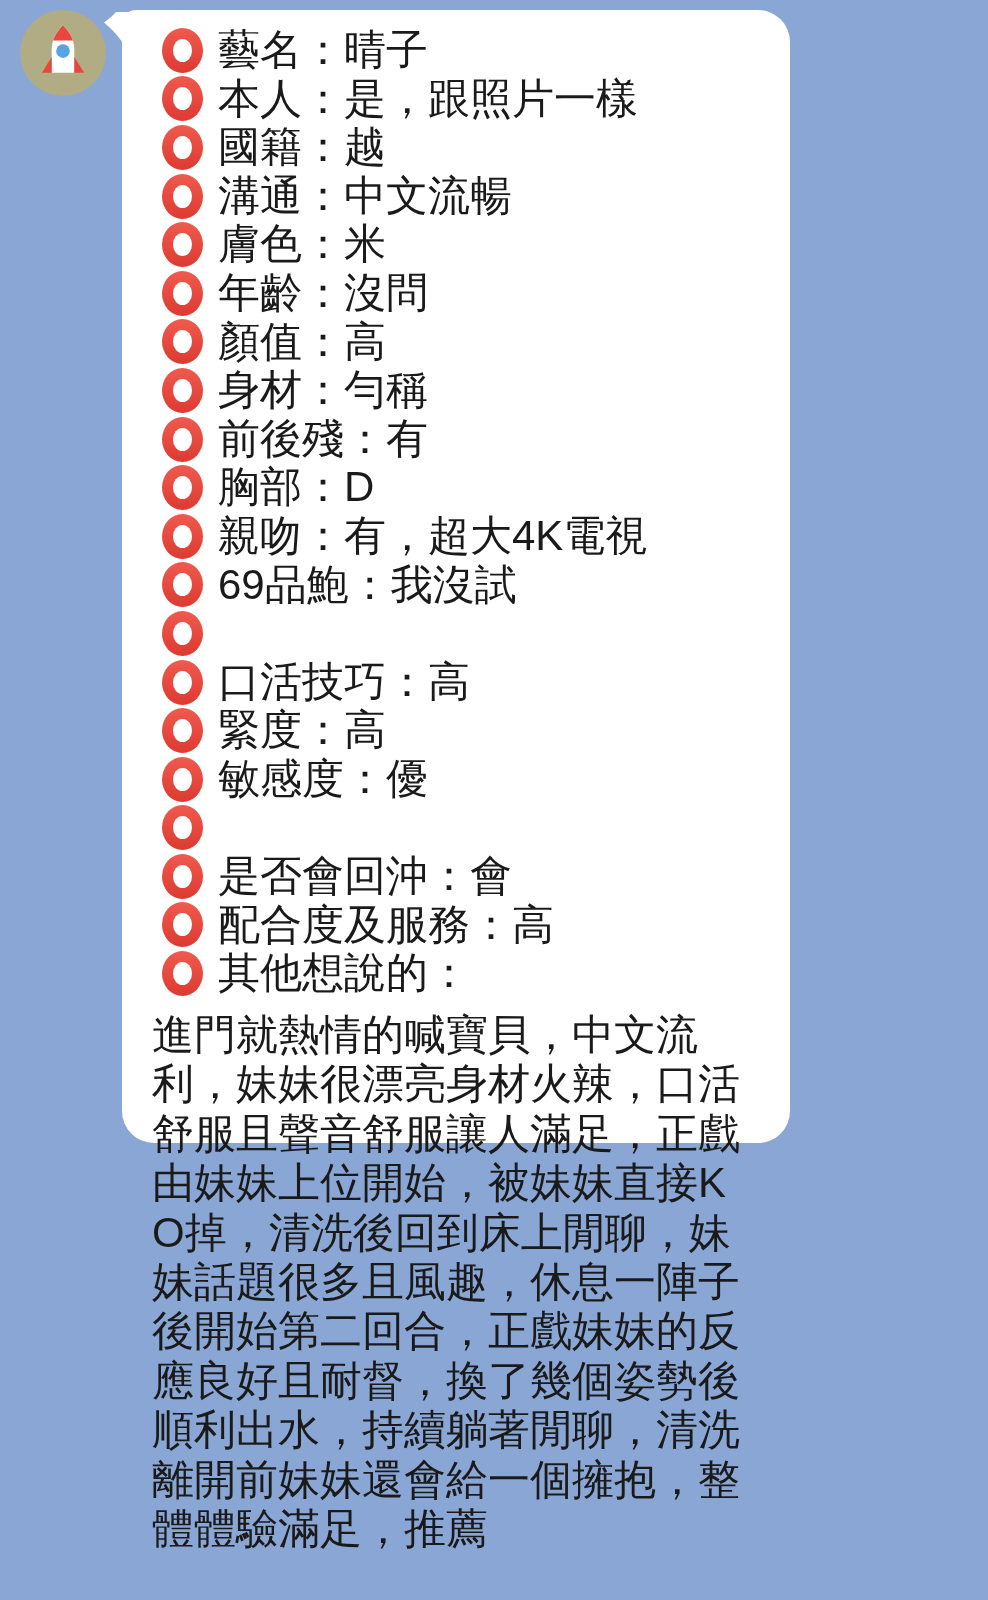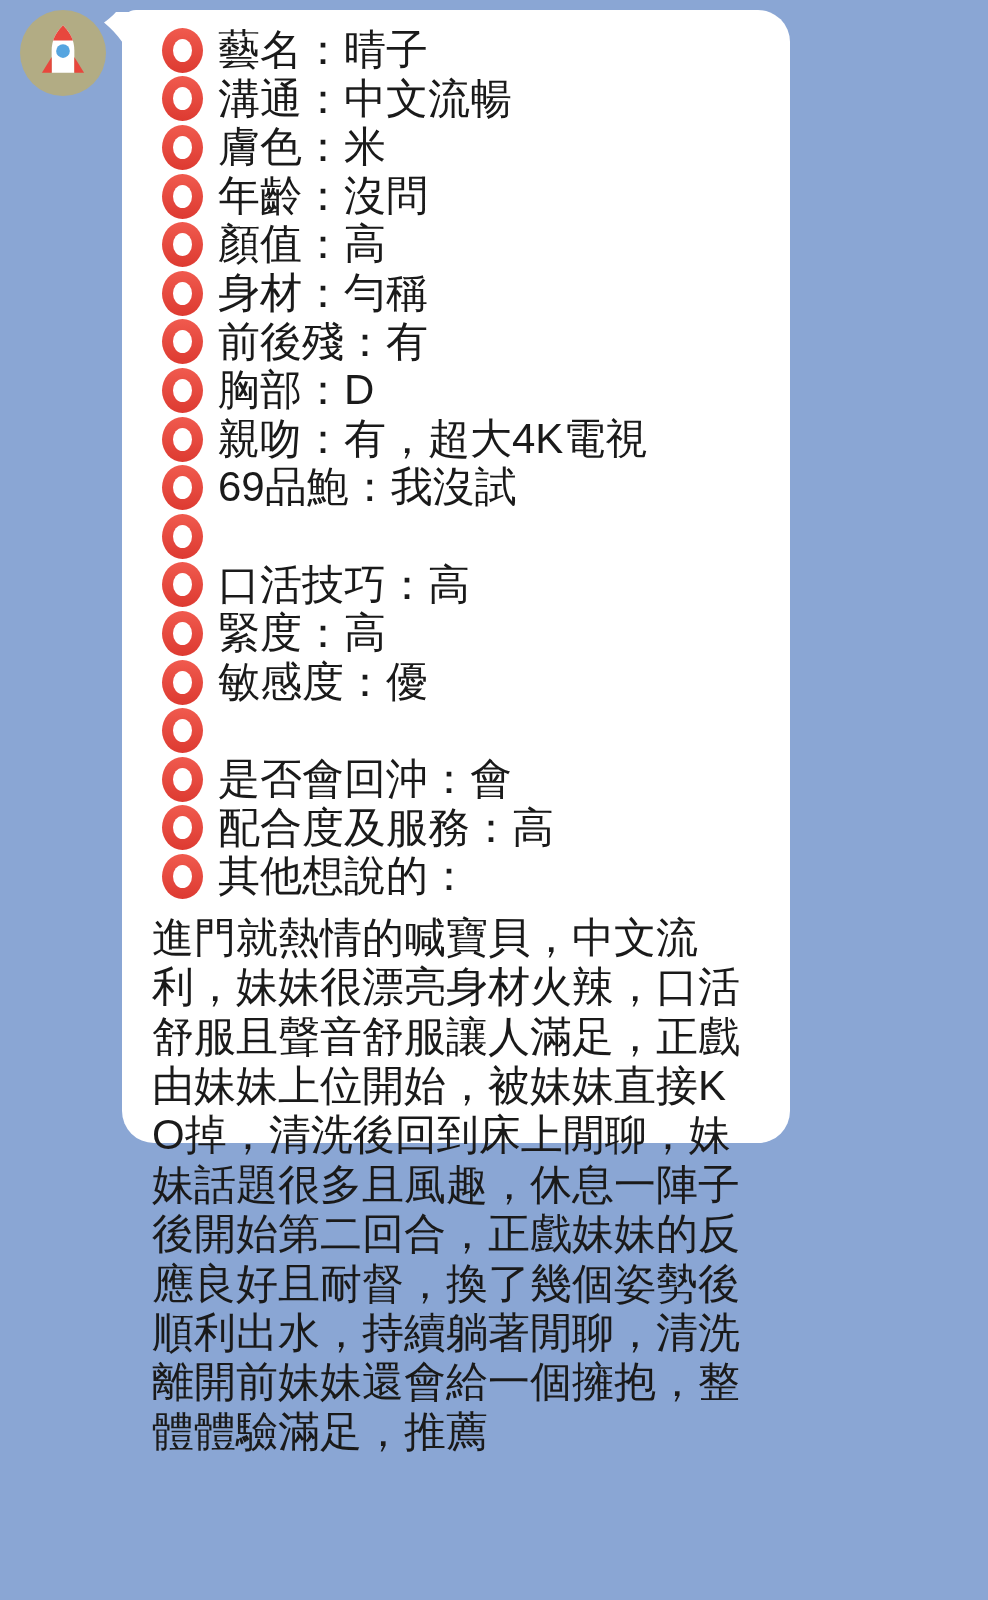--- a/index.html
+++ b/index.html
@@ -67,20 +67,28 @@
     <svg class="tail" width="38" height="52" viewBox="0 0 38 52">
       <path d="M38 0 L12 0 C8 4.5 3.5 8 0 10.5 C13 21 25 37 29 52 L38 52 Z" fill="#ffffff"></path>
     </svg>
     <div class="list">
         <div class="row">
           <span class="ring"></span>
           <span class="row-text">藝名：晴子</span>
         </div>
         <div class="row">
           <span class="ring"></span>
+          <span class="row-text">本人：是，跟照片一樣</span>
+        </div>
+        <div class="row">
+          <span class="ring"></span>
+          <span class="row-text">國籍：越</span>
+        </div>
+        <div class="row">
+          <span class="ring"></span>
           <span class="row-text">溝通：中文流暢</span>
         </div>
         <div class="row">
           <span class="ring"></span>
           <span class="row-text">膚色：米</span>
         </div>
         <div class="row">
           <span class="ring"></span>
           <span class="row-text">年齡：沒問</span>
         </div>

